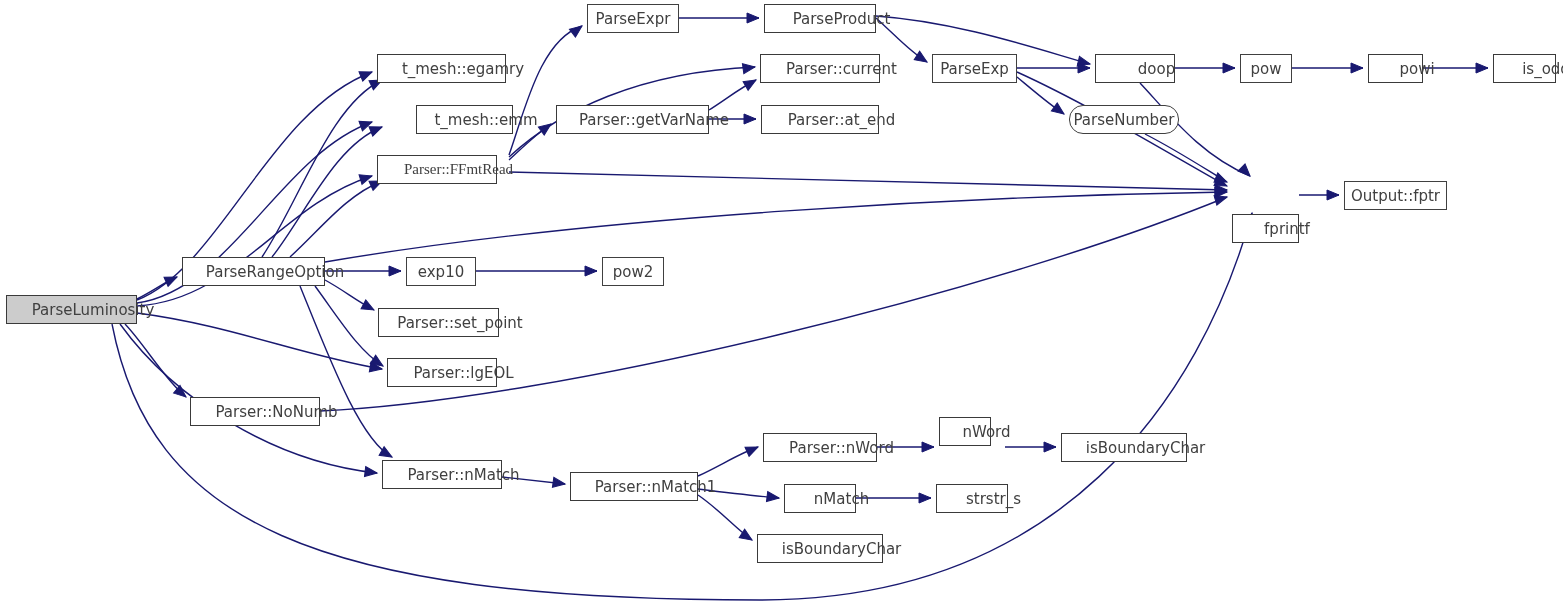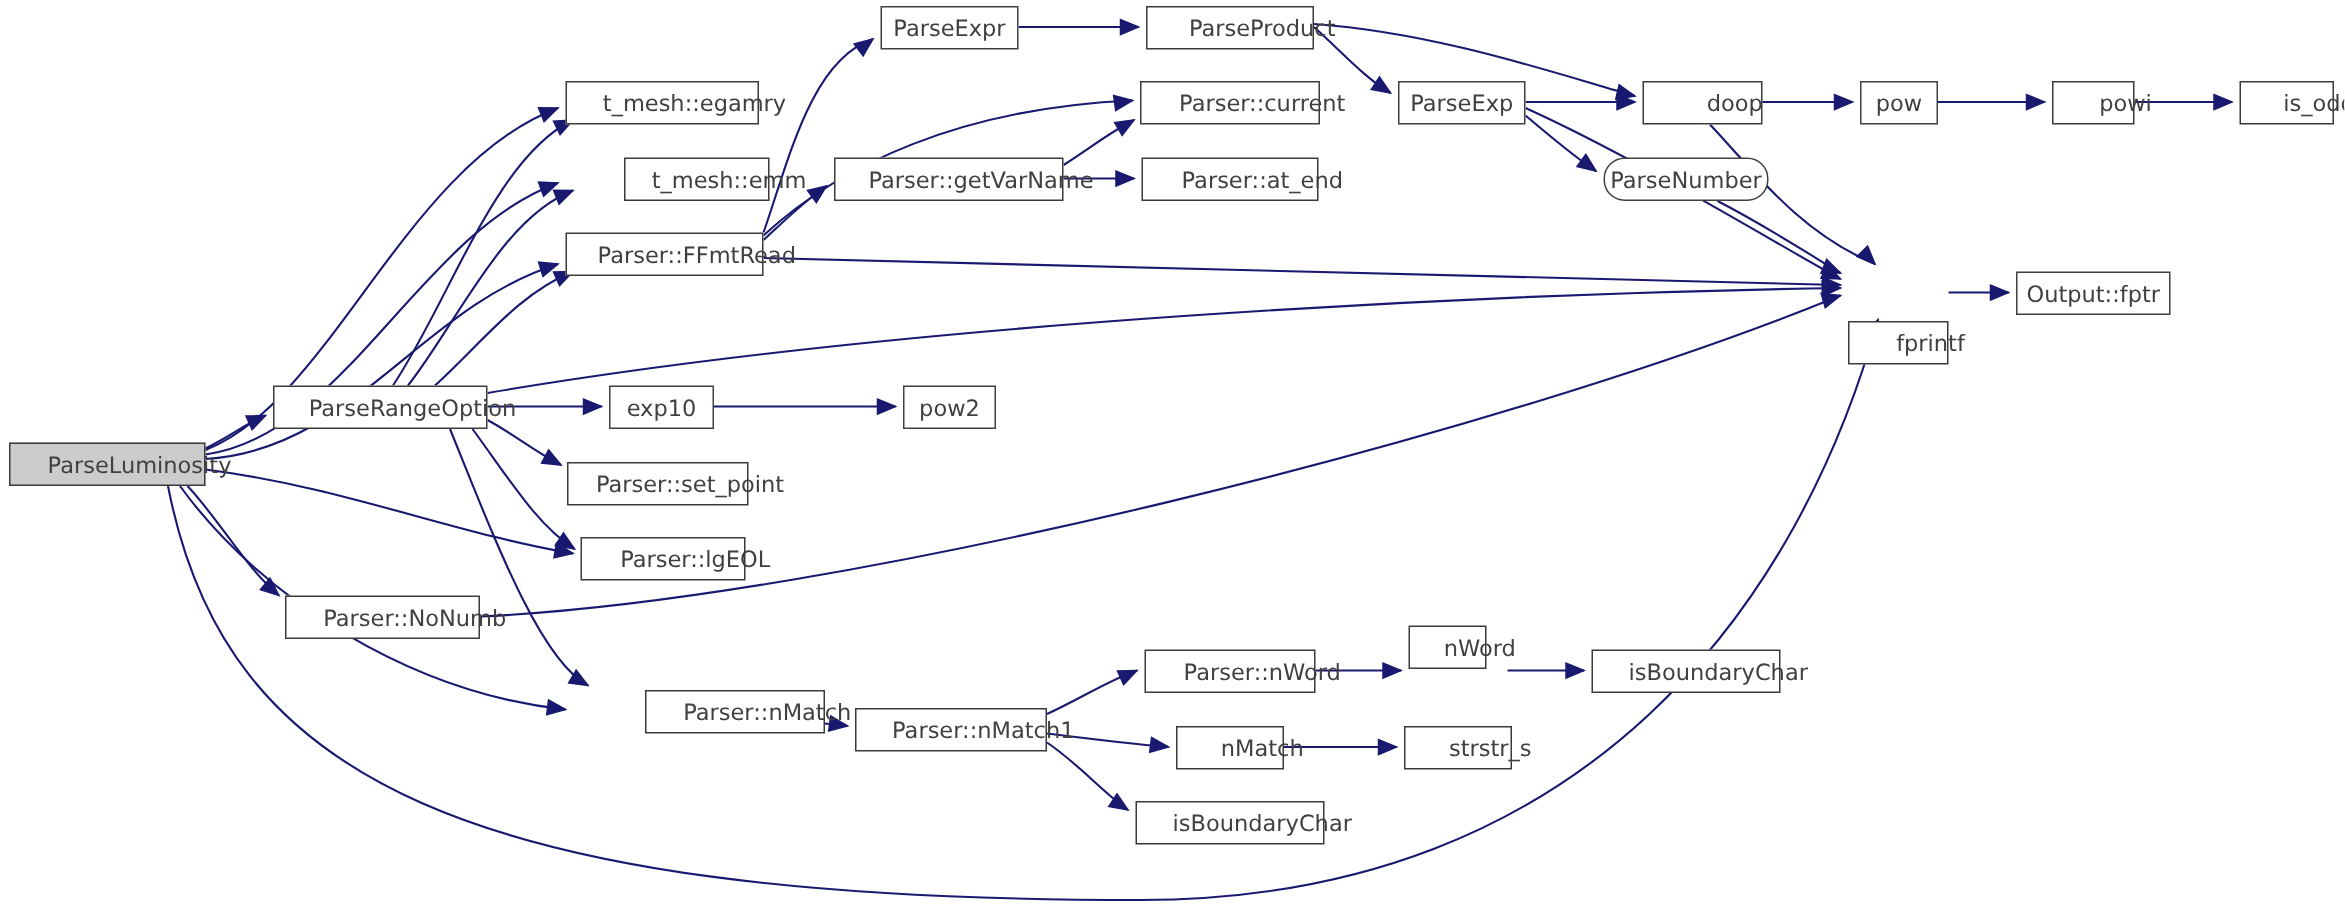--- a/index.html
+++ b/index.html
@@ -103,26 +103,26 @@
       <polygon class="head" points="0,0 -12,-5 -12,5" transform="translate(779,498) rotate(7)"></polygon>
       <polygon class="head" points="0,0 -12,-5 -12,5" transform="translate(752,540) rotate(33)"></polygon>
       <polygon class="head" points="0,0 -12,-5 -12,5" transform="translate(934,447) rotate(0)"></polygon>
       <polygon class="head" points="0,0 -12,-5 -12,5" transform="translate(931,498) rotate(0)"></polygon>
       <polygon class="head" points="0,0 -12,-5 -12,5" transform="translate(1056,447) rotate(0)"></polygon>
     </svg>
   <div id="nodes">
       <div class="node root heavy" style="left: 6px; top: 295px; width: 131px;">ParseLuminosity</div>
       <div class="node heavy" style="left: 377px; top: 54px; width: 129px;">t_mesh::egamry</div>
       <div class="node heavy" style="left: 377px; top: 105px; width: 97px; margin-left: 39px;">t_mesh::emm</div>
-      <div class="node heavy" style="left: 377px; top: 155px; width: 132px;">Parser::FFmtRead</div>
+      <div class="node heavy" style="left: 377px; top: 155px; width: 120px; font-family: Liberation Serif, serif;">Parser::FFmtRead</div>
       <div class="node heavy" style="left: 182px; top: 257px; width: 143px;">ParseRangeOption</div>
       <div class="node heavy" style="left: 378px; top: 308px; width: 121px;">Parser::set_point</div>
       <div class="node heavy" style="left: 387px; top: 358px; width: 110px;">Parser::lgEOL</div>
       <div class="node heavy" style="left: 190px; top: 397px; width: 130px;">Parser::NoNumb</div>
-      <div class="node heavy" style="left: 382px; top: 460px; width: 120px; margin-left: 48px;">Parser::nMatch</div>
+      <div class="node heavy" style="left: 382px; top: 460px; width: 120px;">Parser::nMatch</div>
       <div class="node" style="left: 406px; top: 257px; width: 70px;">exp10</div>
       <div class="node" style="left: 602px; top: 257px; width: 62px;">pow2</div>
       <div class="node" style="left: 587px; top: 4px; width: 92px;">ParseExpr</div>
       <div class="node heavy" style="left: 764px; top: 4px; width: 112px;">ParseProduct</div>
       <div class="node heavy" style="left: 760px; top: 54px; width: 120px;">Parser::current</div>
       <div class="node heavy" style="left: 556px; top: 105px; width: 153px;">Parser::getVarName</div>
       <div class="node heavy" style="left: 761px; top: 105px; width: 118px;">Parser::at_end</div>
       <div class="node" style="left: 932px; top: 54px; width: 85px;">ParseExp</div>
       <div class="node heavy" style="left: 1095px; top: 54px; width: 80px;">doop</div>
       <div class="node" style="left: 1069px; top: 105px; width: 110px; border-radius: 14px;">ParseNumber</div>

